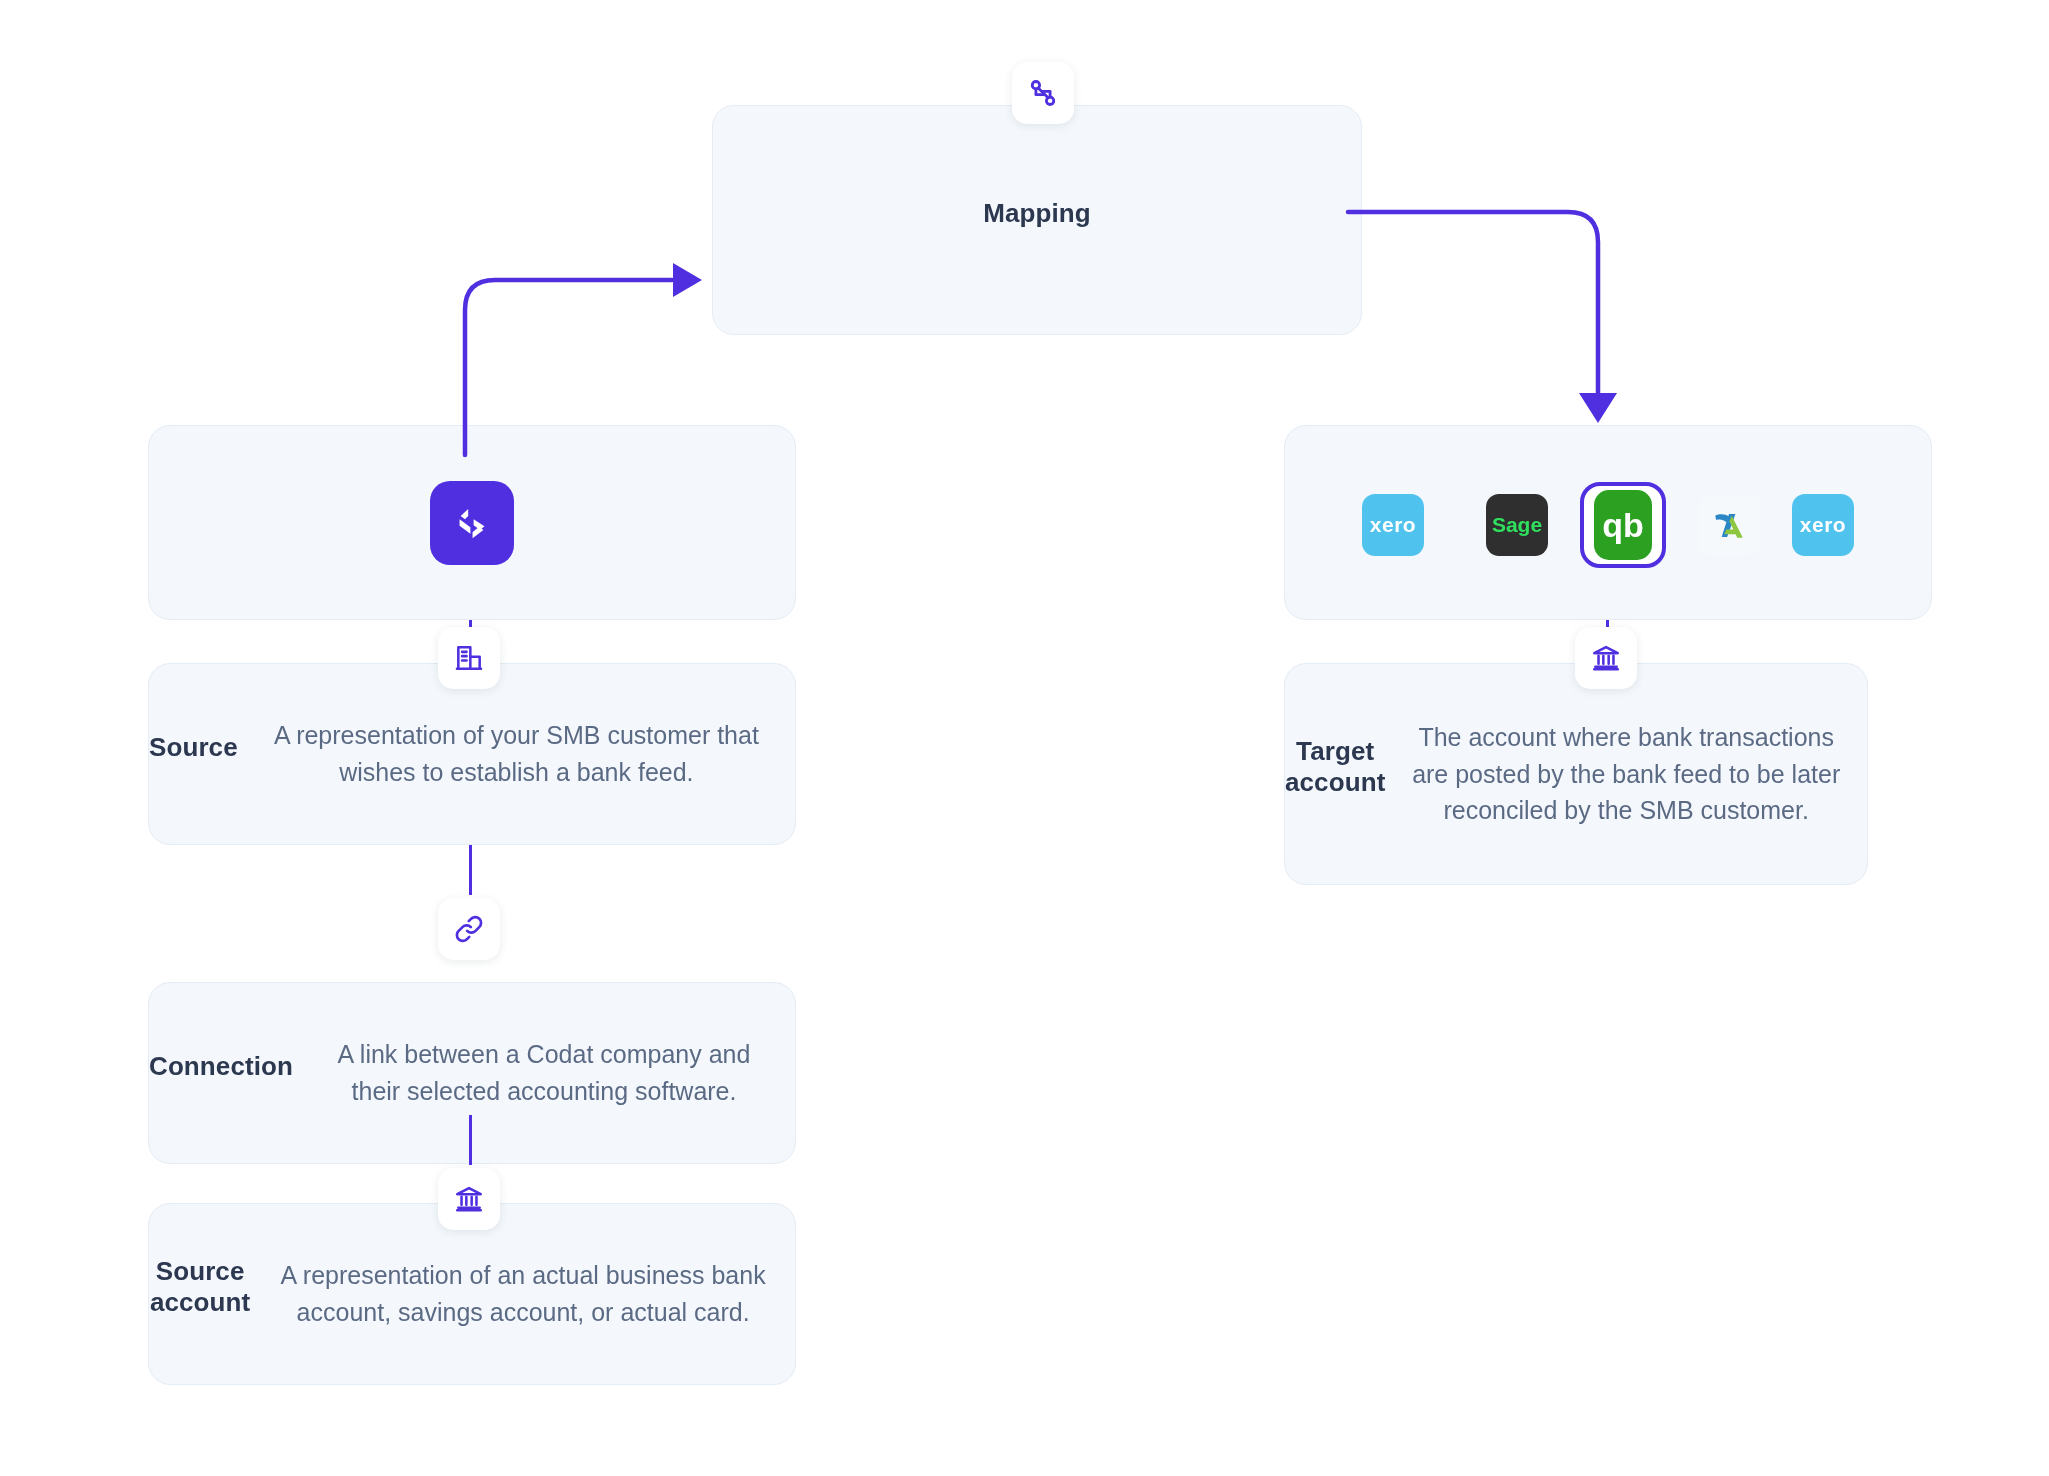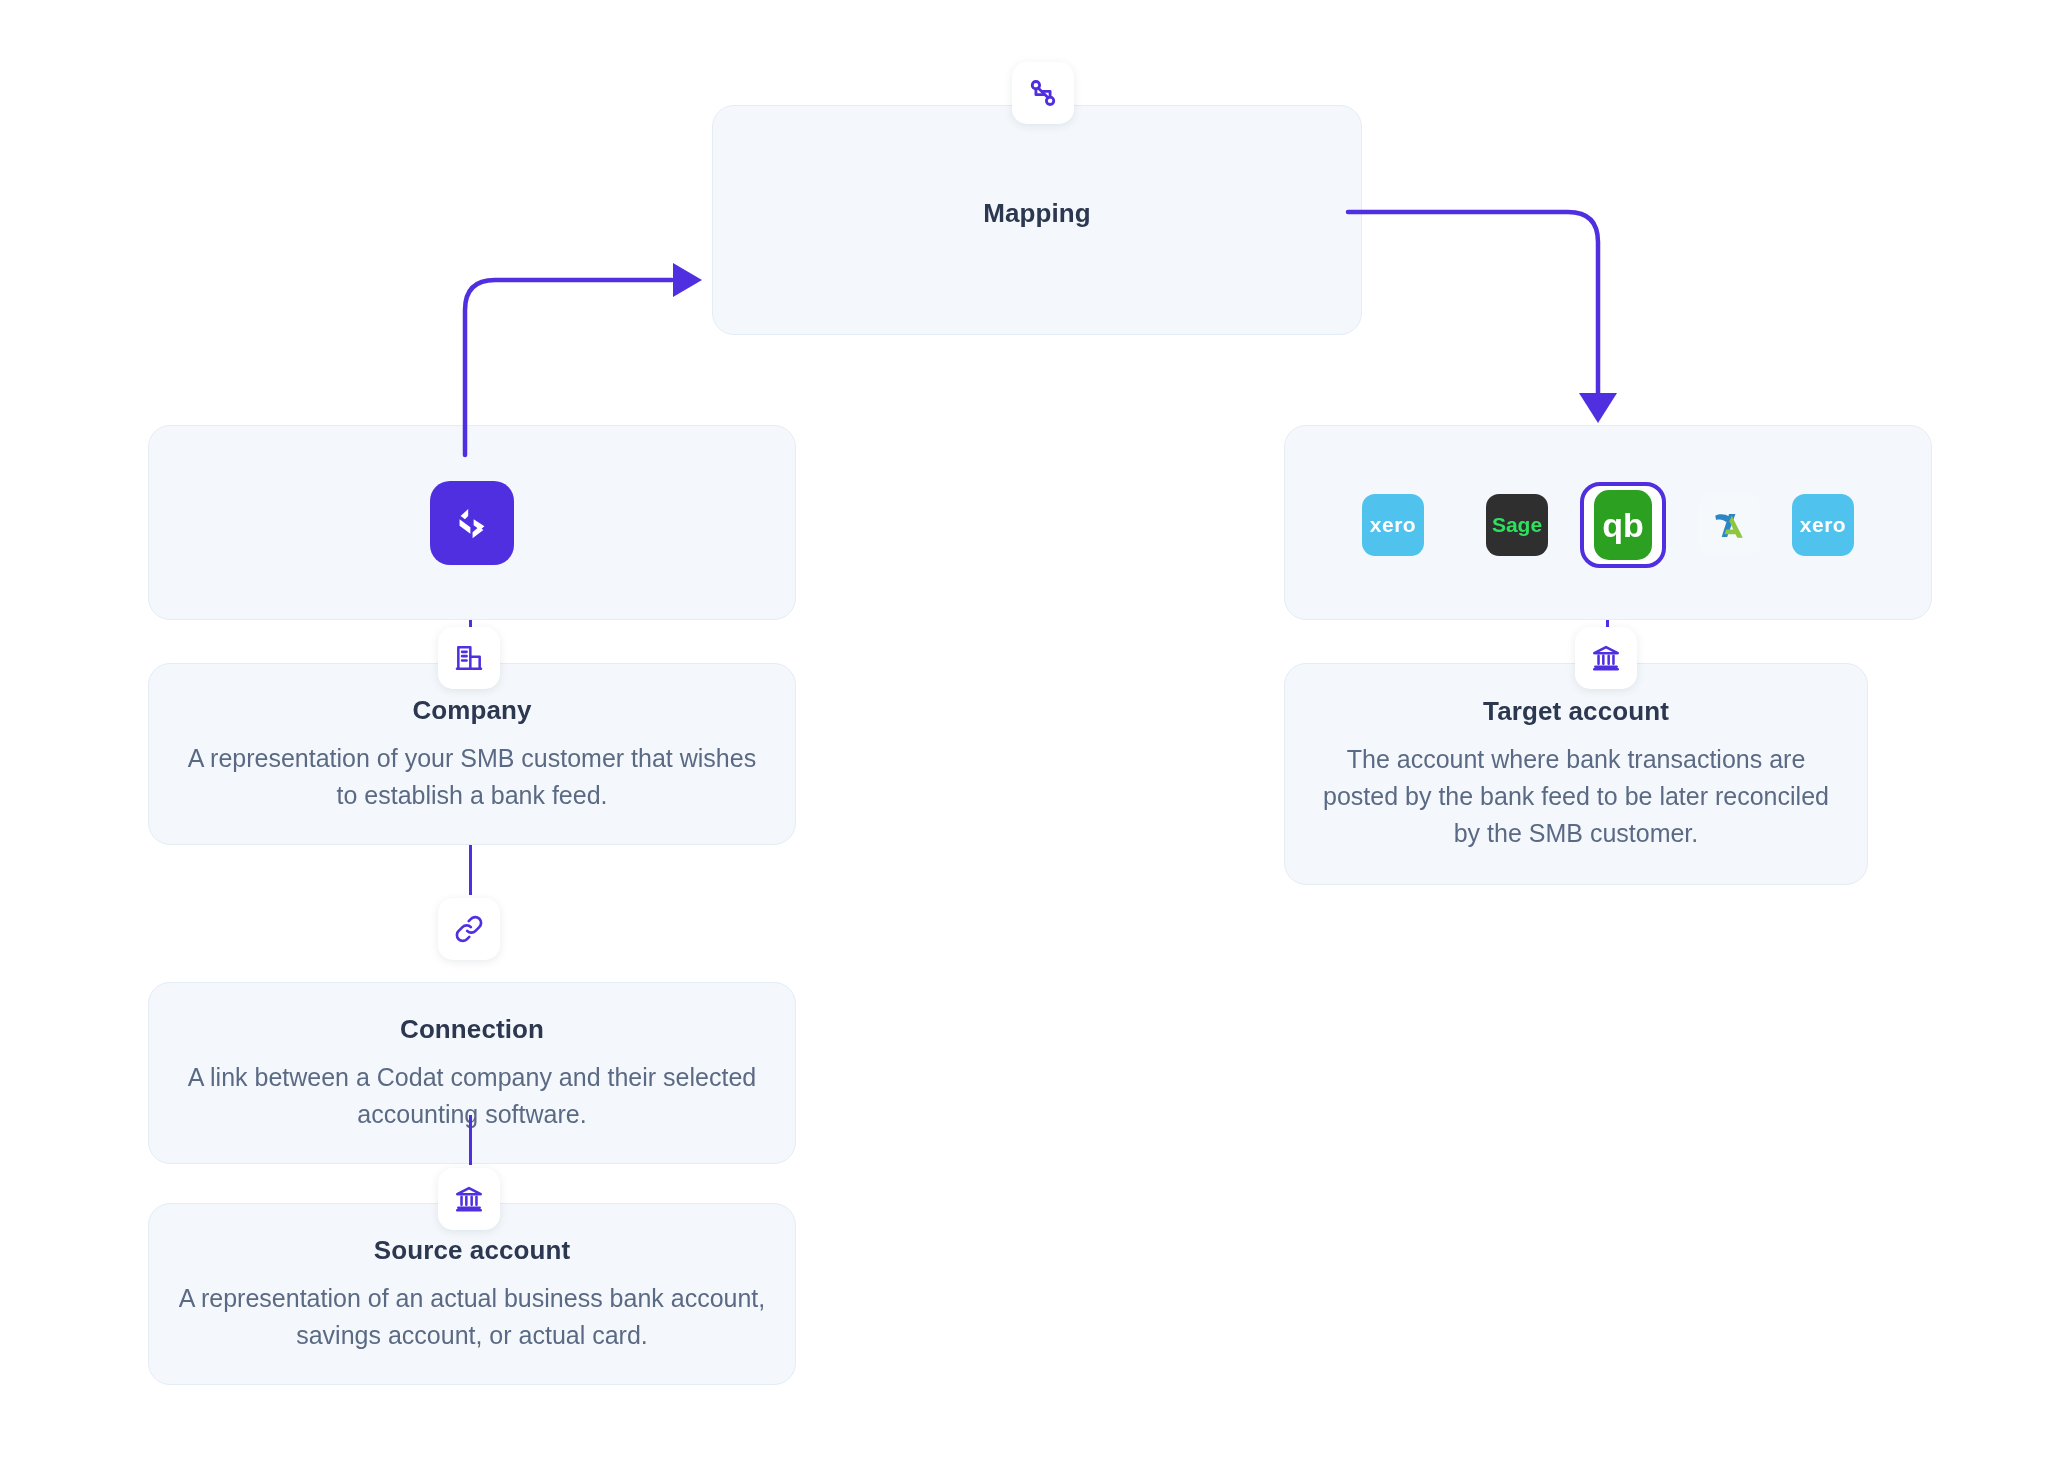--- a/index.html
+++ b/index.html
@@ -7,21 +7,21 @@
     width:2049px;height:1476px;position:relative;overflow:hidden;
     font-family:"Liberation Sans", sans-serif;
   }
   #canvas{
     position:absolute;left:0;top:0;width:2049px;height:1476px;
     background:#ffffff;border-radius:40px;overflow:hidden;
   }
   .card{
     position:absolute;background:#f4f8fc;border:1.5px solid #e4ecf5;
     border-radius:22px;box-sizing:border-box;
-    display:flex;flex-direction:column;align-items:center;justify-content:center;
+    display:flex;flex-direction:row;align-items:center;justify-content:center;
   }
   .card-title{
     font-size:26px;font-weight:bold;color:#2c3750;letter-spacing:.1px;
     margin:0 0 14px 0;text-align:center;
   }
   .card-desc{
     font-size:25px;color:#5b6a84;line-height:1.47;text-align:center;
     margin:0;padding:0 26px;
   }
   .icon-tile{
@@ -103,21 +103,21 @@
       <svg width="32" height="32" viewBox="0 0 24 24" fill="none" stroke="#4f2fe0" stroke-width="1.9" stroke-linecap="round" stroke-linejoin="round">
         <path d="M4 20 L4 4 L13 4 L13 20"></path>
         <path d="M13 11 L20 11 L20 20"></path>
         <path d="M3 20 L21 20"></path>
         <path d="M6.8 7.4 L10.2 7.4 M6.8 10.6 L10.2 10.6 M6.8 13.8 L10.2 13.8"></path>
       </svg>
     </span>
   </div>
 
   <div class="card" style="left:148px;top:663px;width:648px;height:182px;">
-    <div class="card-title">Company</div>
+    <div class="card-title">Source</div>
     <div class="card-desc">A representation of your SMB customer that wishes to establish a bank feed.</div>
   </div>
 
   <div class="connector" style="left:469px;top:845px;height:50px;"></div>
 
   <div class="icon-tile" style="left:438px;top:898px;">
     <span>
       <svg width="32" height="32" viewBox="0 0 24 24" fill="none" stroke="#4f2fe0" stroke-width="2" stroke-linecap="round" stroke-linejoin="round">
         <path d="M10.6 13.4 a4.4 4.4 0 0 0 6.3 0 l2.6-2.6 a4.4 4.4 0 1 0-6.2-6.2 l-1.5 1.5"></path>
         <path d="M13.4 10.6 a4.4 4.4 0 0 0-6.3 0 l-2.6 2.6 a4.4 4.4 0 1 0 6.2 6.2 l1.5-1.5"></path>

